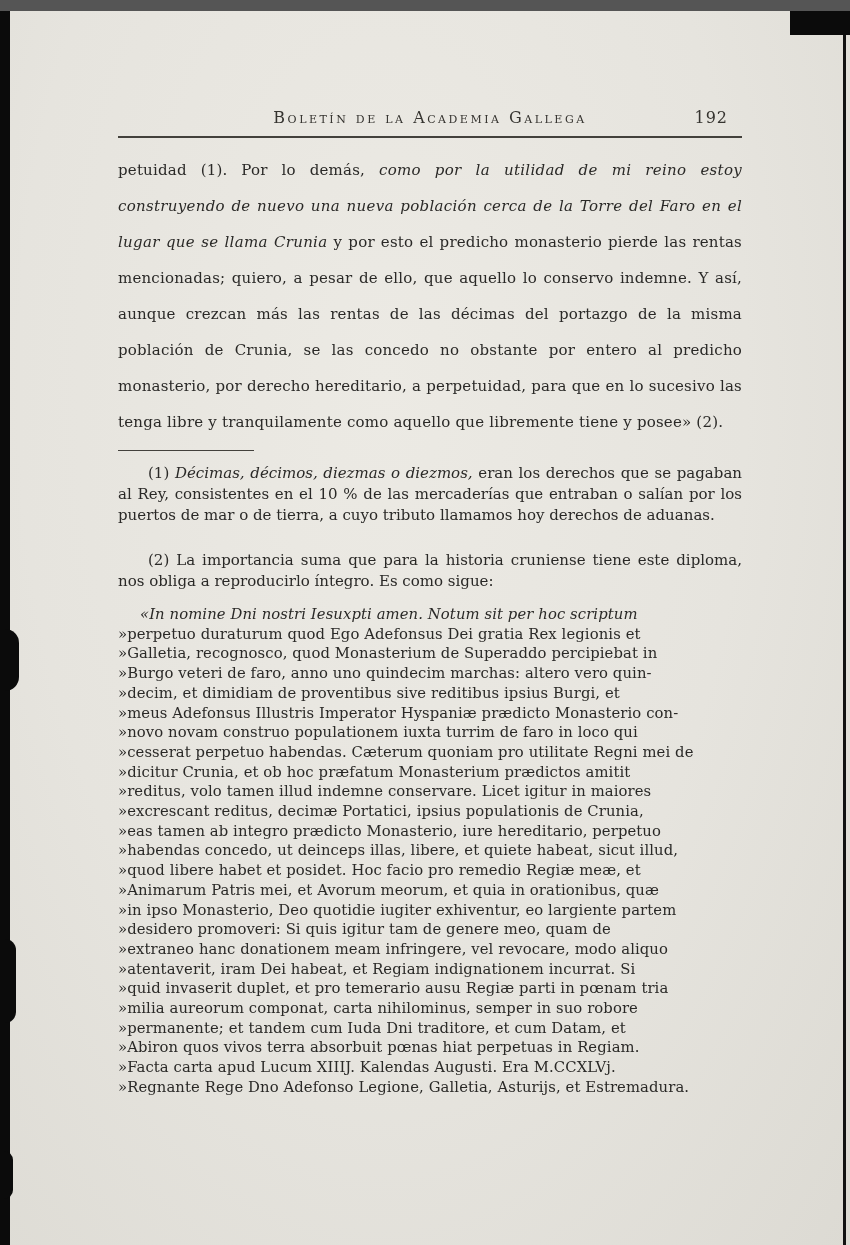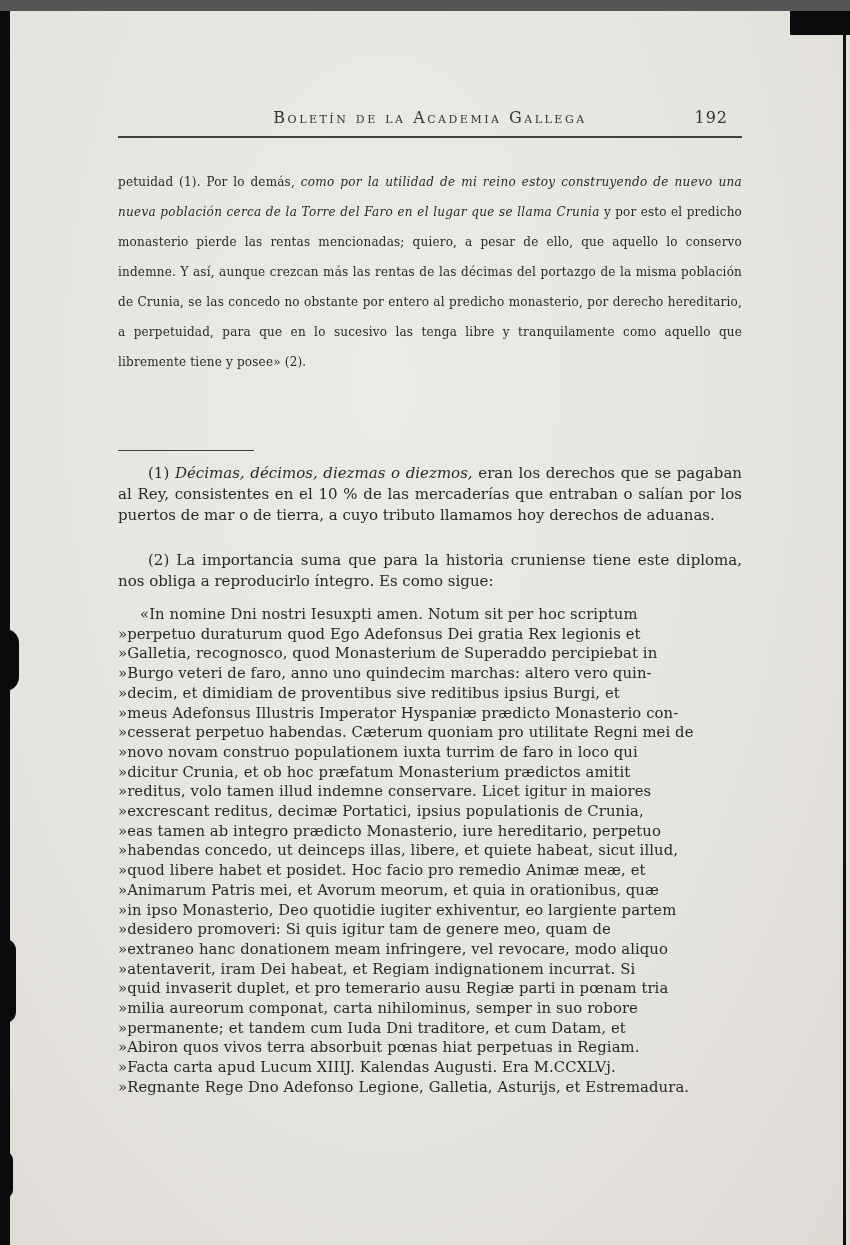--- a/index.html
+++ b/index.html
@@ -25,22 +25,22 @@
     position:absolute; right:14px; top:0;
     font-size:16px; letter-spacing:1px; color:#35332f;
   }
   .header-rule {
     position:absolute; left:0; right:0; top:28px;
     border-top:2px solid #43413c;
   }
 
   
   .main-par {
-    top:156px;
-    font-size:12px; line-height:30px;
+    top:141px;
+    font-size:15px; line-height:36px;
     text-align:justify; letter-spacing:0.2px;
   }
   .main-par i { letter-spacing:0.3px; }
 
   
   .fn-rule {
     position:absolute; left:118px; top:439px; width:136px;
     border-top:1.6px solid #43413c;
   }
 
@@ -52,21 +52,21 @@
   .fn1 { top:452px; }
   .fn2 { top:539px; }
 
   
   .latin {
     top:593px;
     font-size:14.8px; line-height:19.7px;
     letter-spacing:0.1px;
   }
   .latin .q-line { white-space:nowrap; }
-  .latin .q-line:first-child { padding-left:22px; }
+  .latin .q-line:first-child { padding-left:22px;font-style:italic; }
 
   
   .edge-left  { position:absolute; left:0; top:0; width:10px; height:1245px; background:#0b0b0b; }
   .blob       { position:absolute; left:0; background:#0b0b0b; }
   .blob-1 { top:618px;  width:19px; height:62px; border-radius:0 14px 14px 0; }
   .blob-2 { top:928px;  width:16px; height:84px; border-radius:0 11px 11px 0; }
   .blob-3 { top:1140px; width:13px; height:48px; border-radius:0 9px 9px 0; }
   .edge-right { position:absolute; right:4px; top:0; width:3px; height:1245px; background:#121212; }
   .corner-tr  { position:absolute; right:0; top:0; width:60px; height:24px; background:#0b0b0b; }
 </style>
@@ -96,28 +96,28 @@
 
   <div class="text-col footnote fn2">(2) La importancia suma que para la historia cruniense tiene este diploma, nos obliga a reproducirlo íntegro. Es como sigue:</div>
 
   <div class="text-col latin">
       <div class="q-line">«In nomine Dni nostri Iesuxpti amen. Notum sit per hoc scriptum</div>
       <div class="q-line">»perpetuo duraturum quod Ego Adefonsus Dei gratia Rex legionis et</div>
       <div class="q-line">»Galletia, recognosco, quod Monasterium de Superaddo percipiebat in</div>
       <div class="q-line">»Burgo veteri de faro, anno uno quindecim marchas: altero vero quin-</div>
       <div class="q-line">»decim, et dimidiam de proventibus sive reditibus ipsius Burgi, et</div>
       <div class="q-line">»meus Adefonsus Illustris Imperator Hyspaniæ prædicto Monasterio con-</div>
+      <div class="q-line">»novo novam construo populationem iuxta turrim de faro in loco qui</div>
       <div class="q-line">»cesserat perpetuo habendas. Cæterum quoniam pro utilitate Regni mei de</div>
-      <div class="q-line">»novo novam construo populationem iuxta turrim de faro in loco qui</div>
       <div class="q-line">»dicitur Crunia, et ob hoc præfatum Monasterium prædictos amitit</div>
       <div class="q-line">»reditus, volo tamen illud indemne conservare. Licet igitur in maiores</div>
       <div class="q-line">»excrescant reditus, decimæ Portatici, ipsius populationis de Crunia,</div>
       <div class="q-line">»eas tamen ab integro prædicto Monasterio, iure hereditario, perpetuo</div>
       <div class="q-line">»habendas concedo, ut deinceps illas, libere, et quiete habeat, sicut illud,</div>
-      <div class="q-line">»quod libere habet et posidet. Hoc facio pro remedio Animæ meæ, et</div>
+      <div class="q-line">»quod libere habet et posidet. Hoc facio pro remedio Regiæ meæ, et</div>
       <div class="q-line">»Animarum Patris mei, et Avorum meorum, et quia in orationibus, quæ</div>
       <div class="q-line">»in ipso Monasterio, Deo quotidie iugiter exhiventur, eo largiente partem</div>
       <div class="q-line">»desidero promoveri: Si quis igitur tam de genere meo, quam de</div>
       <div class="q-line">»extraneo hanc donationem meam infringere, vel revocare, modo aliquo</div>
       <div class="q-line">»atentaverit, iram Dei habeat, et Regiam indignationem incurrat. Si</div>
       <div class="q-line">»quid invaserit duplet, et pro temerario ausu Regiæ parti in pœnam tria</div>
       <div class="q-line">»milia aureorum componat, carta nihilominus, semper in suo robore</div>
       <div class="q-line">»permanente; et tandem cum Iuda Dni traditore, et cum Datam, et</div>
       <div class="q-line">»Abiron quos vivos terra absorbuit pœnas hiat perpetuas in Regiam.</div>
       <div class="q-line">»Facta carta apud Lucum XIIIJ. Kalendas Augusti. Era M.CCXLVj.</div>

